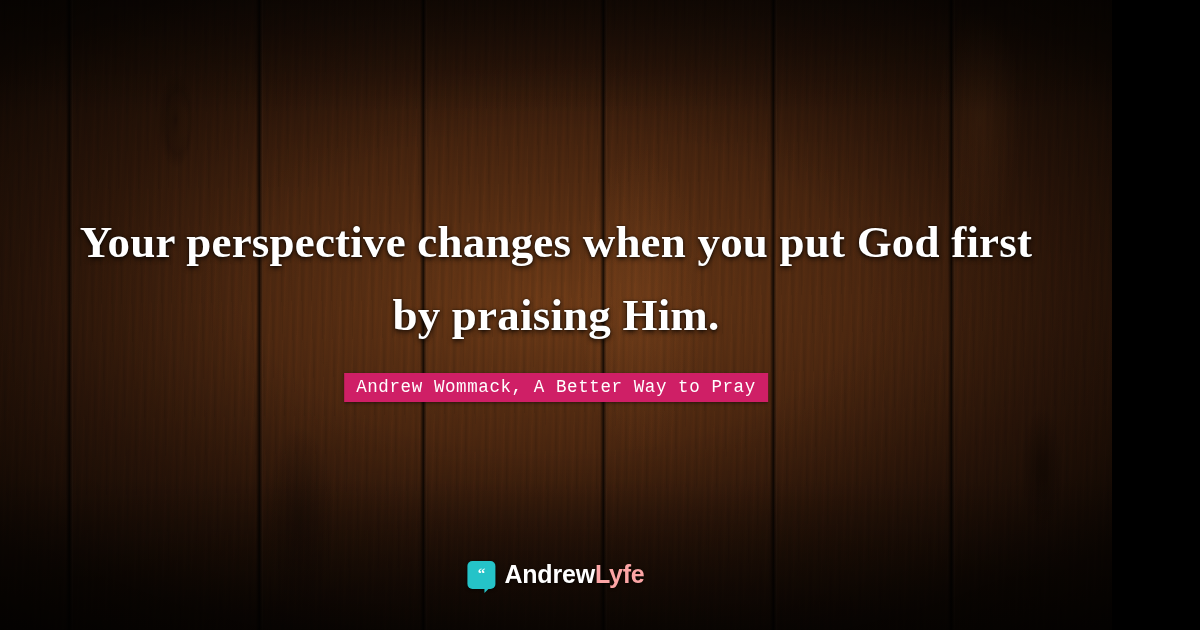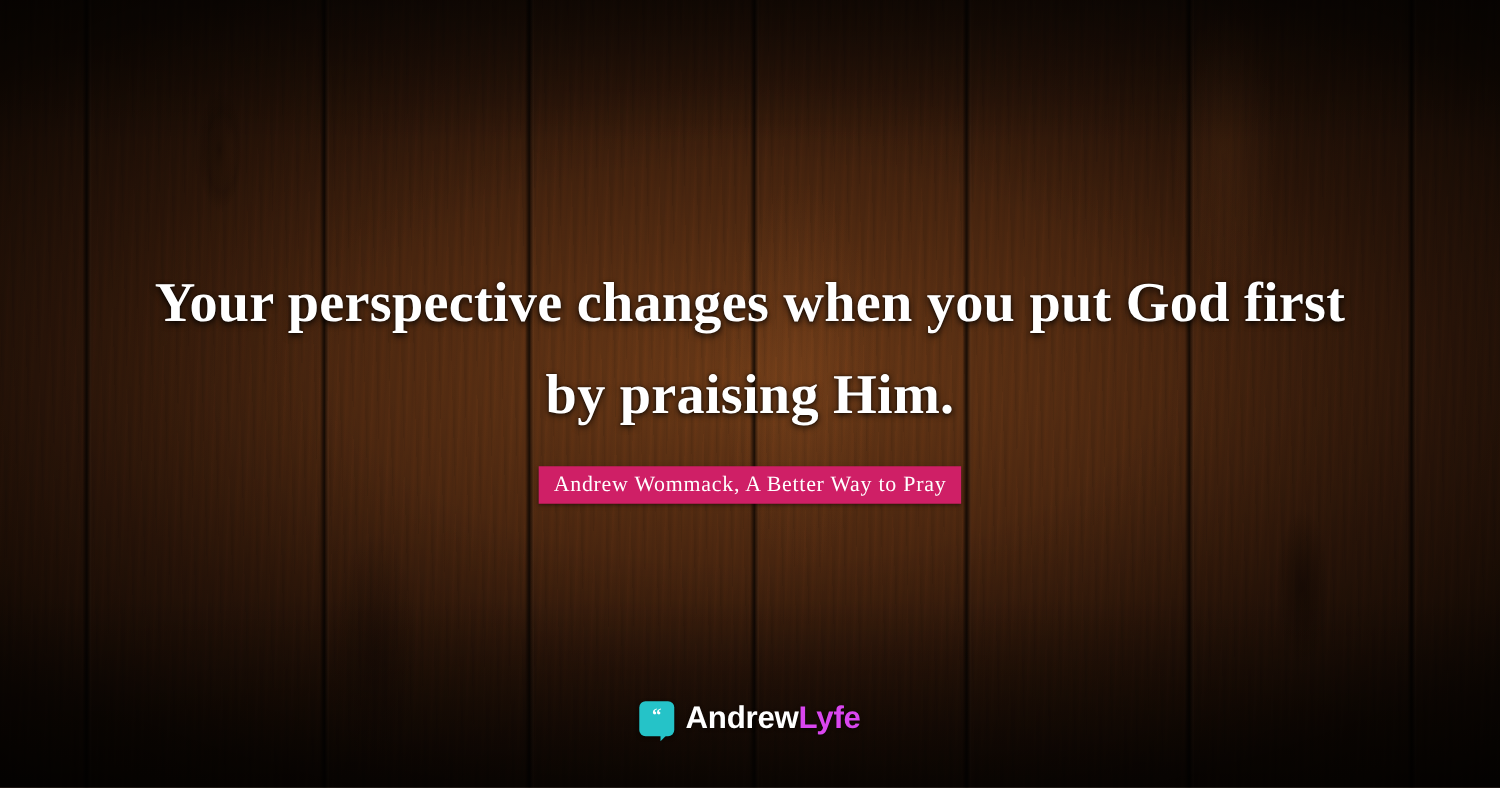--- a/index.html
+++ b/index.html
@@ -2,21 +2,21 @@
 <html><head>
 <meta charset="utf-8">
 <style>
   html, body {
     margin: 0;
     padding: 0;
     background: #000;
   }
   .canvas {
     position: relative;
-    width: 1200px;
+    width: 1112px;
     height: 630px;
     overflow: hidden;
     font-family: "Liberation Serif", serif;
     background-color: #2a1409;
   }
 
   
   .wood-base {
     position: absolute;
     inset: 0;
@@ -106,21 +106,21 @@
   .author-wrap {
     position: absolute;
     left: 50%;
     top: 373px;
     transform: translateX(-50%);
   }
   .author {
     display: inline-block;
     background: #cf1f66;
     color: #ffffff;
-    font-family: Liberation Serif, serif;
+    font-family: Liberation Mono, monospace;
     font-size: 17.5px;
     font-weight: 400;
     letter-spacing: 0.6px;
     padding: 4px 12px 5px 12px;
     white-space: nowrap;
     box-shadow: 0 1px 3px rgba(0,0,0,0.5);
   }
 
   
   .logo {
@@ -161,21 +161,21 @@
     border-bottom: 7px solid transparent;
   }
   .logo-text {
     font-family: "Liberation Sans", sans-serif;
     font-size: 25px;
     font-weight: 700;
     color: #ffffff;
     letter-spacing: -0.2px;
     text-shadow: 0 1px 3px rgba(0,0,0,0.6);
   }
-  .logo-text .accent { color: #d946ef; }
+  .logo-text .accent { color: #fca5a5; }
 </style>
 </head>
 <body>
 
 <div class="canvas">
 
   <div class="wood-base"></div>
   <div class="wood-grain"></div>
   <div class="wood-knots"></div>
 

